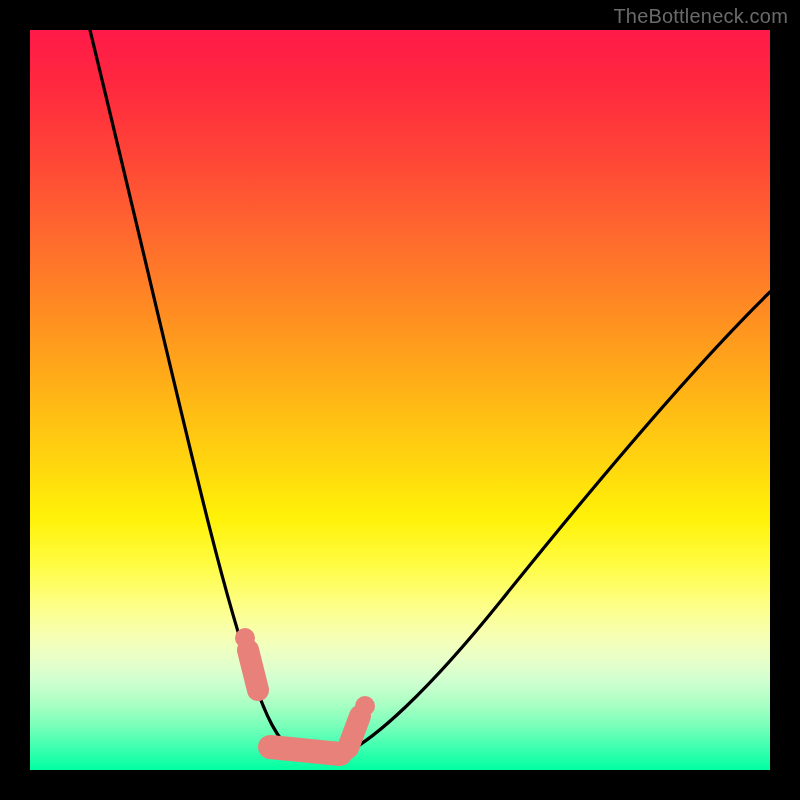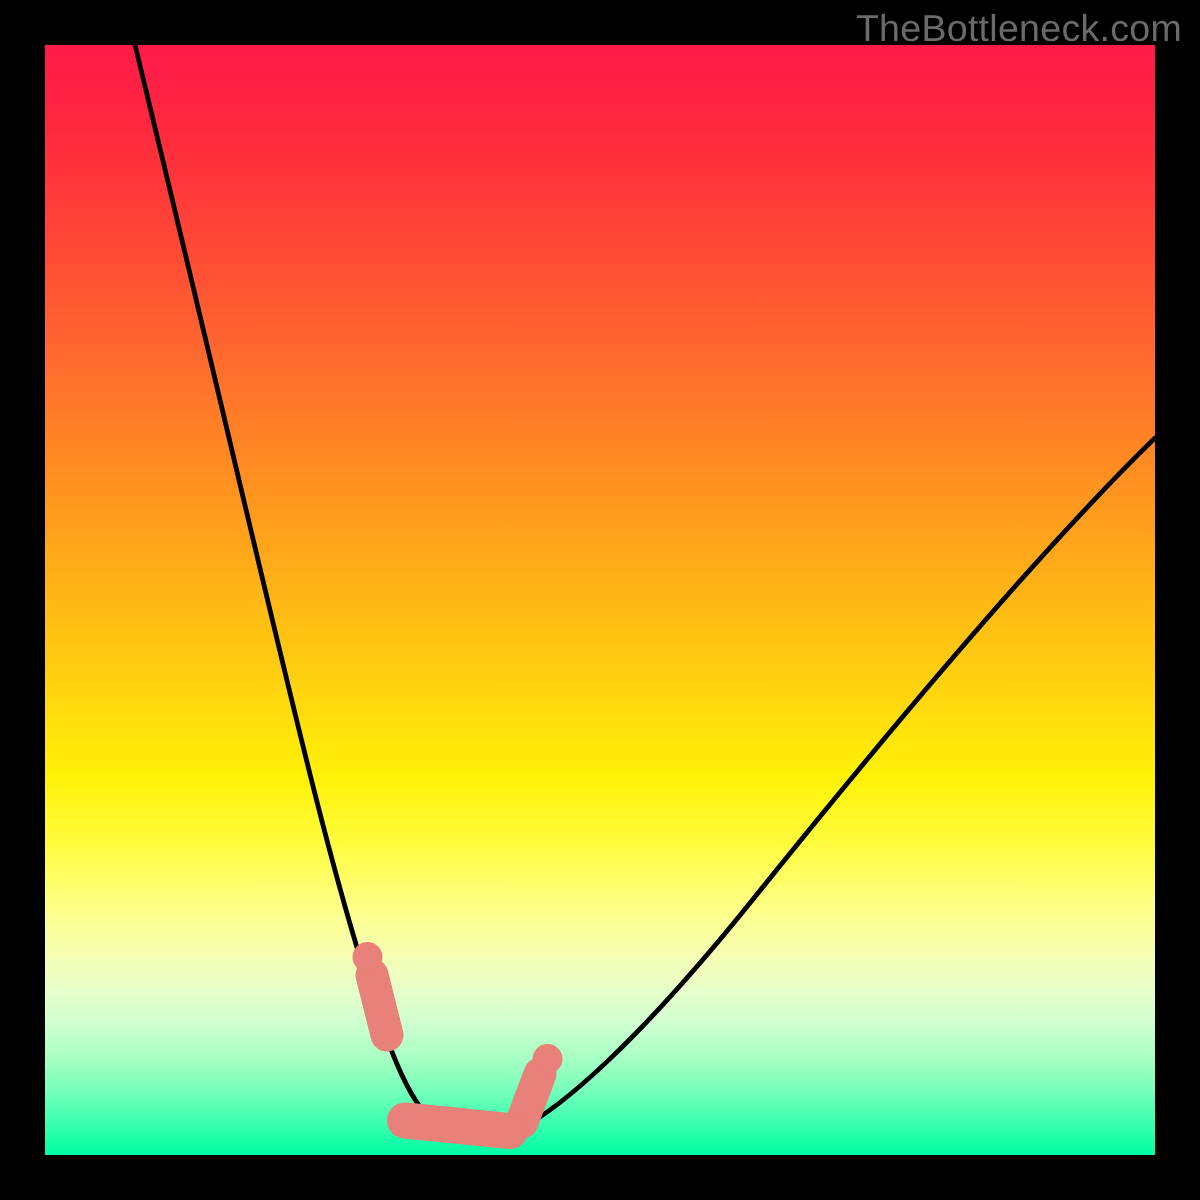--- a/index.html
+++ b/index.html
@@ -58,21 +58,21 @@
     left: 0;
     top: 0;
     width: 100%;
     height: 100%;
   }
   .watermark {
     position: absolute;
     top: 5px;
     right: 12px;
     color: #6a6a6a;
-    font-size: 25px;
+    font-size: 20px;
     font-weight: 500;
     letter-spacing: 0.2px;
   }
 </style>
 </head>
 <body>
 
 <div class="frame">
 
   <div class="plot-area">

